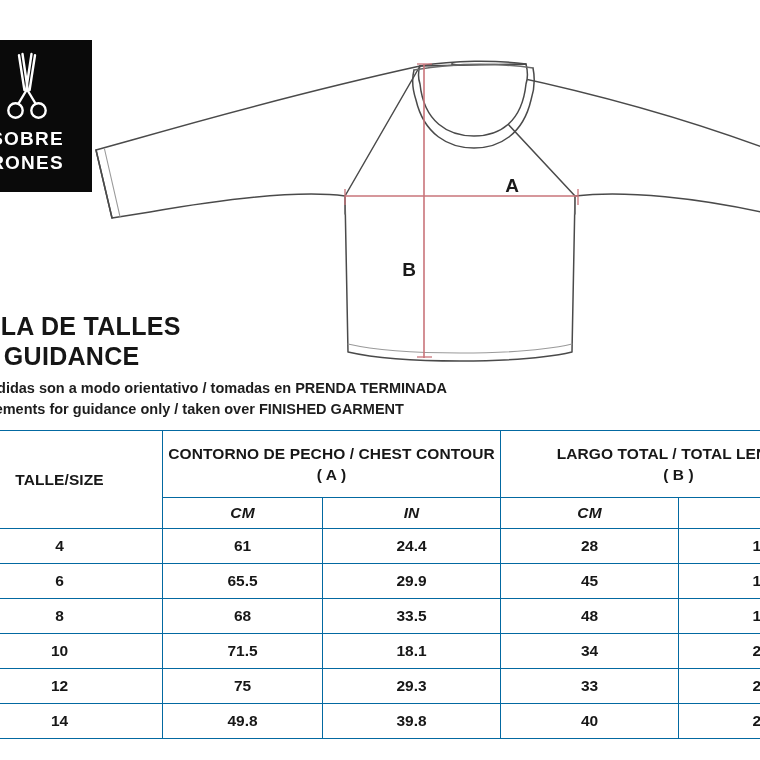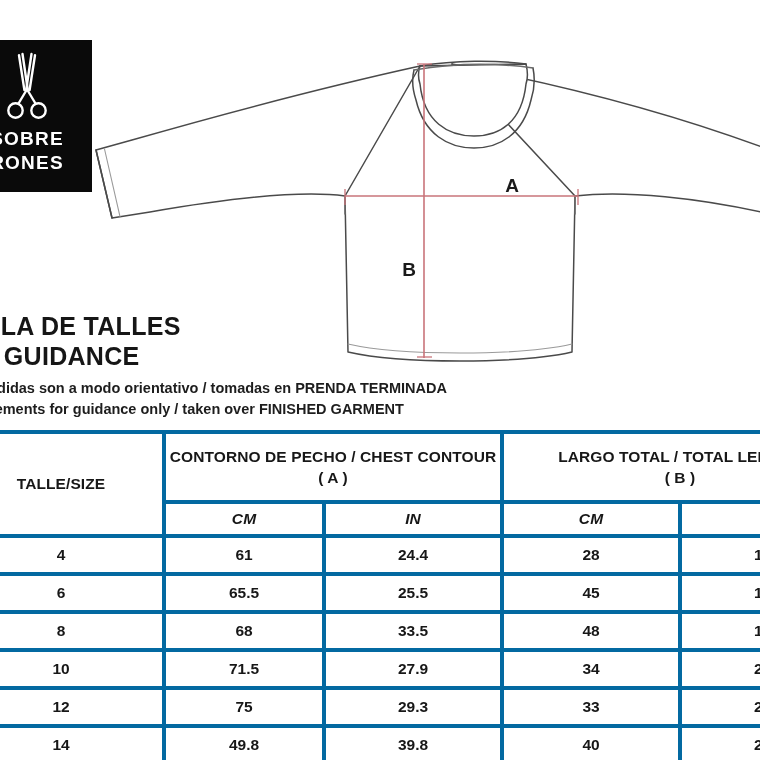--- a/index.html
+++ b/index.html
@@ -97,21 +97,21 @@
     top: 430px;
     width: 856px;
   }
   table.size-table {
     border-collapse: collapse;
     width: 856px;
     table-layout: fixed;
   }
   table.size-table th,
   table.size-table td {
-    border: 4px solid #0369a1;
+    border: 1px solid #0369a1;
     text-align: center;
     vertical-align: middle;
     font-family: "Liberation Sans", sans-serif;
     color: #171717;
   }
   table.size-table th {
     font-weight: 700;
     font-size: 15.5px;
     letter-spacing: 0.1px;
   }
@@ -260,35 +260,35 @@
           <tr>
             <td>4</td>
             <td>61</td>
             <td>24.4</td>
             <td>28</td>
             <td>16.8</td>
           </tr>
           <tr>
             <td>6</td>
             <td>65.5</td>
-            <td>25.5</td>
+            <td>29.9</td>
             <td>45</td>
             <td>18.0</td>
           </tr>
           <tr>
             <td>8</td>
             <td>68</td>
             <td>33.5</td>
             <td>48</td>
             <td>19.2</td>
           </tr>
           <tr>
             <td>10</td>
             <td>71.5</td>
-            <td>27.9</td>
+            <td>18.1</td>
             <td>34</td>
             <td>20.8</td>
           </tr>
           <tr>
             <td>12</td>
             <td>75</td>
             <td>29.3</td>
             <td>33</td>
             <td>22.0</td>
           </tr>

